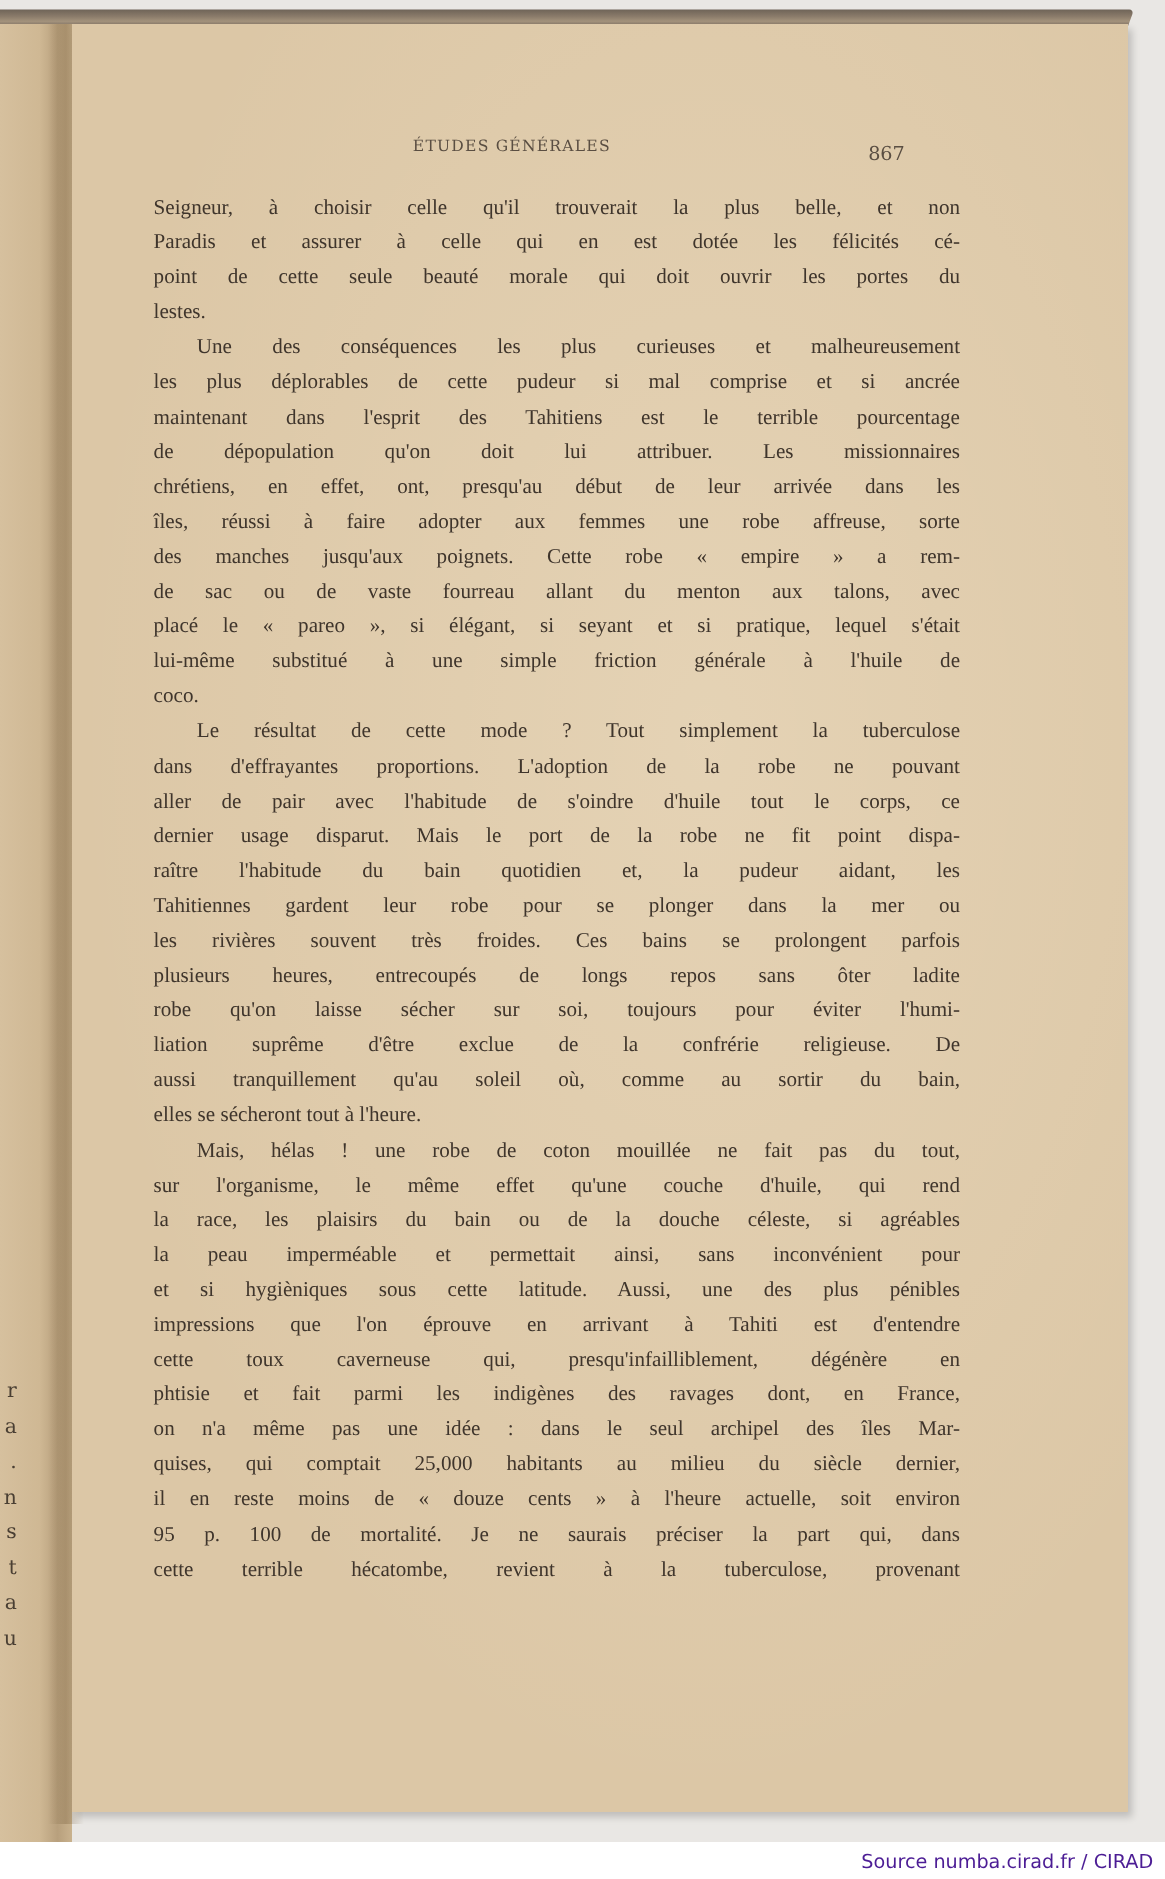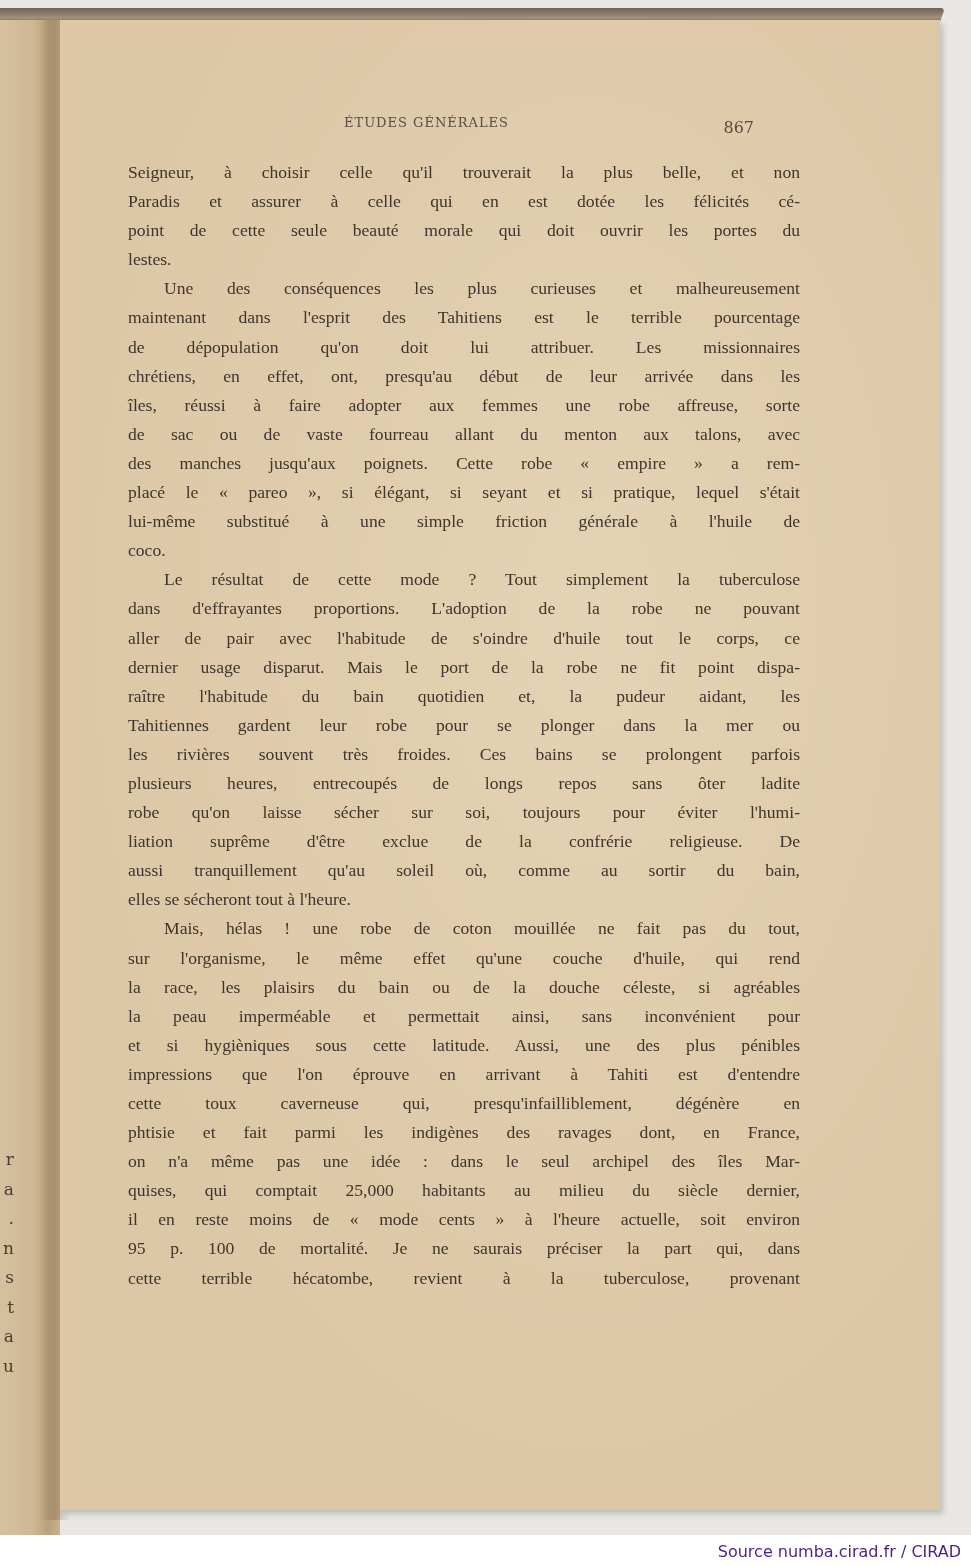--- a/index.html
+++ b/index.html
@@ -145,26 +145,27 @@
 
   <div class="body-text" id="body-text">
       <div>
         <span class="line">Seigneur, à choisir celle qu'il trouverait la plus belle, et non</span>
         <span class="line">Paradis et assurer à celle qui en est dotée les félicités cé-</span>
         <span class="line">point de cette seule beauté morale qui doit ouvrir les portes du</span>
         <span class="line last">lestes.</span>
       </div>
       <div>
         <span class="line indent">Une des conséquences les plus curieuses et malheureusement</span>
+        <span class="line">les plus déplorables de cette pudeur si mal comprise et si ancrée</span>
         <span class="line">maintenant dans l'esprit des Tahitiens est le terrible pourcentage</span>
         <span class="line">de dépopulation qu'on doit lui attribuer. Les missionnaires</span>
         <span class="line">chrétiens, en effet, ont, presqu'au début de leur arrivée dans les</span>
         <span class="line">îles, réussi à faire adopter aux femmes une robe affreuse, sorte</span>
+        <span class="line">des manches jusqu'aux poignets. Cette robe « empire » a rem-</span>
         <span class="line">de sac ou de vaste fourreau allant du menton aux talons, avec</span>
-        <span class="line">des manches jusqu'aux poignets. Cette robe « empire » a rem-</span>
         <span class="line">placé le « pareo », si élégant, si seyant et si pratique, lequel s'était</span>
         <span class="line">lui-même substitué à une simple friction générale à l'huile de</span>
         <span class="line last">coco.</span>
       </div>
       <div>
         <span class="line indent">Le résultat de cette mode ? Tout simplement la tuberculose</span>
         <span class="line">dans d'effrayantes proportions. L'adoption de la robe ne pouvant</span>
         <span class="line">aller de pair avec l'habitude de s'oindre d'huile tout le corps, ce</span>
         <span class="line">dernier usage disparut. Mais le port de la robe ne fit point dispa-</span>
         <span class="line">raître l'habitude du bain quotidien et, la pudeur aidant, les</span>
@@ -180,20 +181,20 @@
         <span class="line indent">Mais, hélas ! une robe de coton mouillée ne fait pas du tout,</span>
         <span class="line">sur l'organisme, le même effet qu'une couche d'huile, qui rend</span>
         <span class="line">la race, les plaisirs du bain ou de la douche céleste, si agréables</span>
         <span class="line">la peau imperméable et permettait ainsi, sans inconvénient pour</span>
         <span class="line">et si hygièniques sous cette latitude. Aussi, une des plus pénibles</span>
         <span class="line">impressions que l'on éprouve en arrivant à Tahiti est d'entendre</span>
         <span class="line">cette toux caverneuse qui, presqu'infailliblement, dégénère en</span>
         <span class="line">phtisie et fait parmi les indigènes des ravages dont, en France,</span>
         <span class="line">on n'a même pas une idée : dans le seul archipel des îles Mar-</span>
         <span class="line">quises, qui comptait 25,000 habitants au milieu du siècle dernier,</span>
-        <span class="line">il en reste moins de « mode cents » à l'heure actuelle, soit environ</span>
+        <span class="line">il en reste moins de « douze cents » à l'heure actuelle, soit environ</span>
         <span class="line">95 p. 100 de mortalité. Je ne saurais préciser la part qui, dans</span>
         <span class="line">cette terrible hécatombe, revient à la tuberculose, provenant</span>
       </div>
     </div>
 </div>
 
 <div class="source-caption">Source numba.cirad.fr / CIRAD</div>
 
 </body></html>

